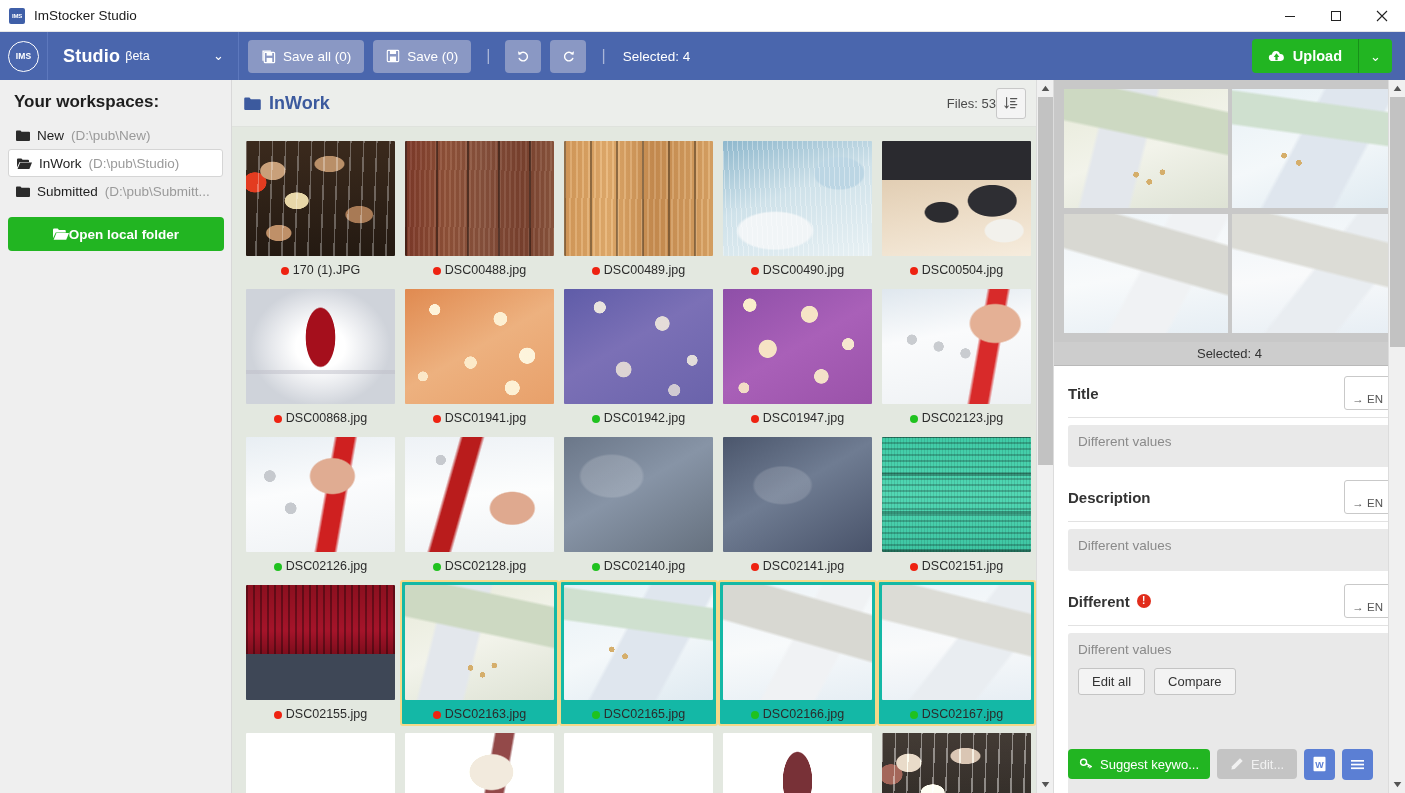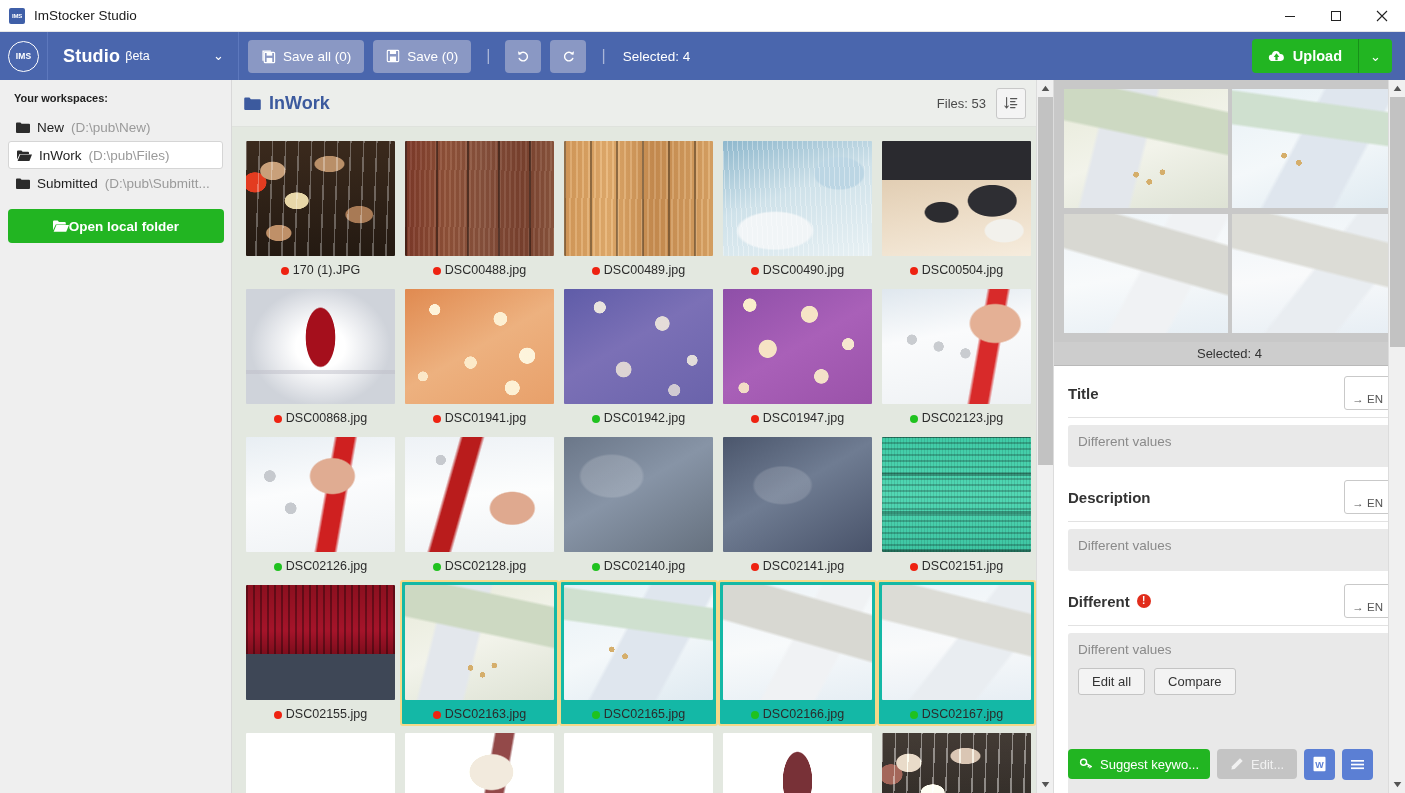--- a/index.html
+++ b/index.html
@@ -75,21 +75,21 @@
   }
 
   
   .body { flex:1; display:flex; min-height:0; }
 
   
   .sidebar {
     width:232px; background:#efefef; border-right:1px solid #d8d8d8;
     padding:12px 0 0 0; flex:0 0 232px;
   }
-  .ws-title { font-weight:bold; font-size:11px; padding:0 14px 9px 14px; color:#1e1e1e; }
+  .ws-title { font-weight:bold; font-size:17px; padding:0 14px 9px 14px; color:#1e1e1e; }
   .ws-item {
     display:flex; align-items:center; gap:7px; height:28px; margin:0 8px;
     padding:0 8px; border-radius:3px; font-size:13.5px; color:#1e1e1e;
   }
   .ws-item.active { background:#fff; border:1px solid #d5d5d5; }
   .ws-path { color:#9a9a9a; }
   .ico-folder { font-size:12px; color:#2b2b2b; }
   .open-folder-btn {
     margin:12px 8px 0 8px; height:34px; width:216px; background:#22b522; color:#fff;
     border:none; border-radius:4px; font-size:13.5px; font-weight:bold;
@@ -98,21 +98,21 @@
   }
 
   
   .center { flex:1; display:flex; flex-direction:column; min-width:0; background:#e3e8e0; }
   .center-head {
     height:47px; background:#eceeeb; display:flex; align-items:center;
     padding:0 10px 0 12px; border-bottom:1px solid #dfe2dd; flex:0 0 47px;
   }
   .folder-title { display:flex; align-items:center; gap:8px; color:#3c5a9e; font-weight:bold; font-size:18px; }
   .folder-title .fi { font-size:15px; }
-  .head-right { margin-left:auto; display:flex; align-items:center; gap:10px; }
+  .head-right { margin-left:auto; display:flex; align-items:center; }
   .files-count { font-size:13px; color:#4a4a4a; }
   .search-wrap {
     width:196px; height:30px; background:#fff; border:1px solid #ccc; border-radius:3px;
     display:flex; align-items:center; padding:0 8px; gap:7px;
   }
   .search-wrap input {
     border:none; outline:none; font-size:13.5px; color:#333; width:100%;
     font-family:"Liberation Sans", sans-serif; background:transparent;
   }
   .search-wrap input::placeholder { color:#8c8c8c; }
@@ -329,21 +329,21 @@
       </div>
 
       <div class="ws-item active">
         <span class="ico-folder">
           <svg width="15" height="11" viewBox="0 0 15 11">
             <path d="M0 1.4 a1 1 0 0 1 1-1 h3.4 l1.2 1.4 H11 a1 1 0 0 1 1 1 v1.2 H2.6 L0 9.6 z" fill="#2b2b2b"></path>
             <path d="M3.2 4.6 H15 L12.4 11 H0.6 z" fill="#2b2b2b"></path>
           </svg>
         </span>
         <span>InWork</span>
-        <span class="ws-path">(D:\pub\Files)</span>
+        <span class="ws-path">(D:\pub\Studio)</span>
       </div>
 
       <div class="ws-item">
         <span class="ico-folder">
           <svg width="14" height="11" viewBox="0 0 14 11">
               <path d="M0 1.4 a1 1 0 0 1 1-1 h3.4 l1.2 1.4 H13 a1 1 0 0 1 1 1 V10 a1 1 0 0 1 -1 1 H1 a1 1 0 0 1 -1 -1 z" fill="#2b2b2b"></path>
             </svg>
         </span>
         <span>Submitted</span>
         <span class="ws-path">(D:\pub\Submitt...</span>

